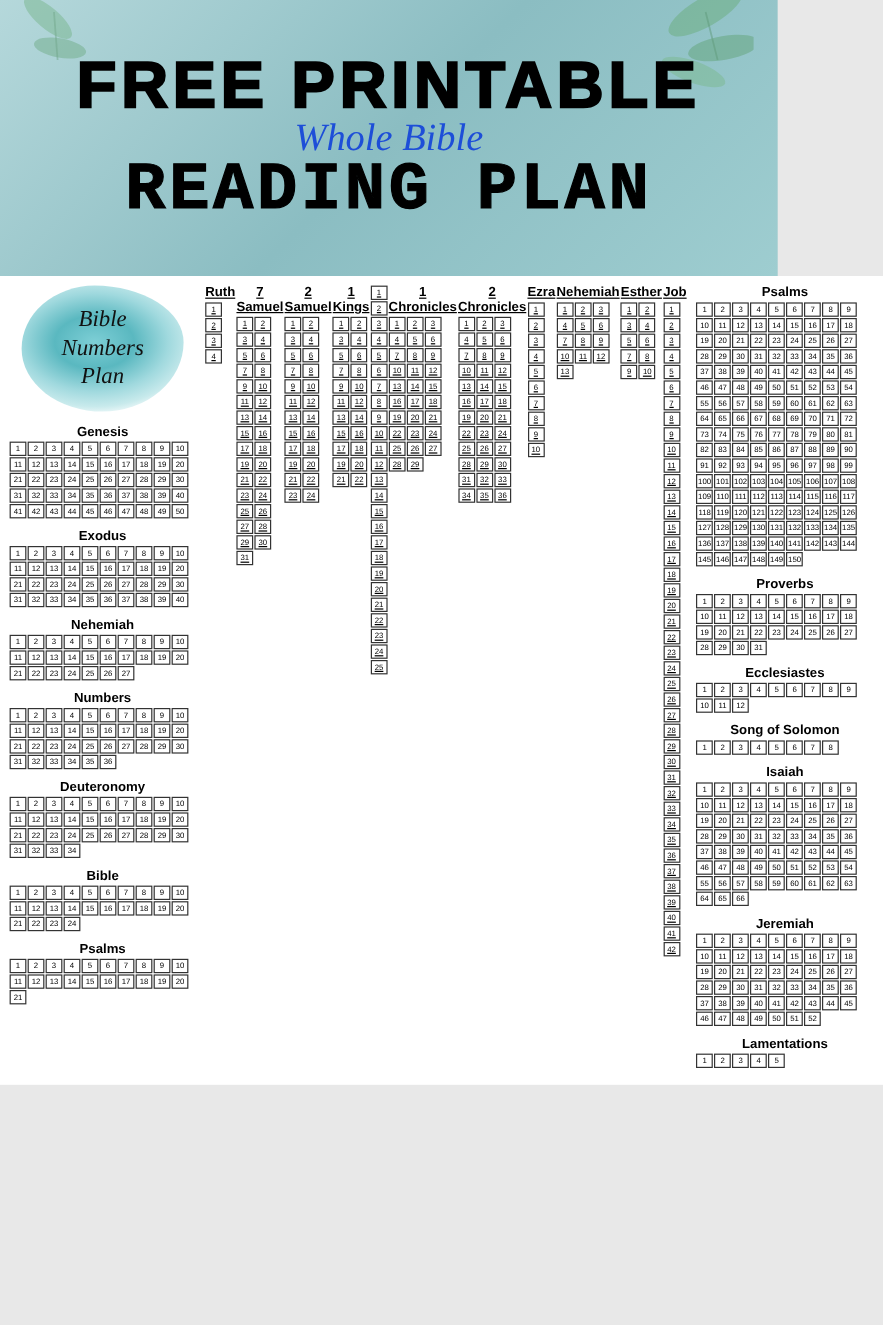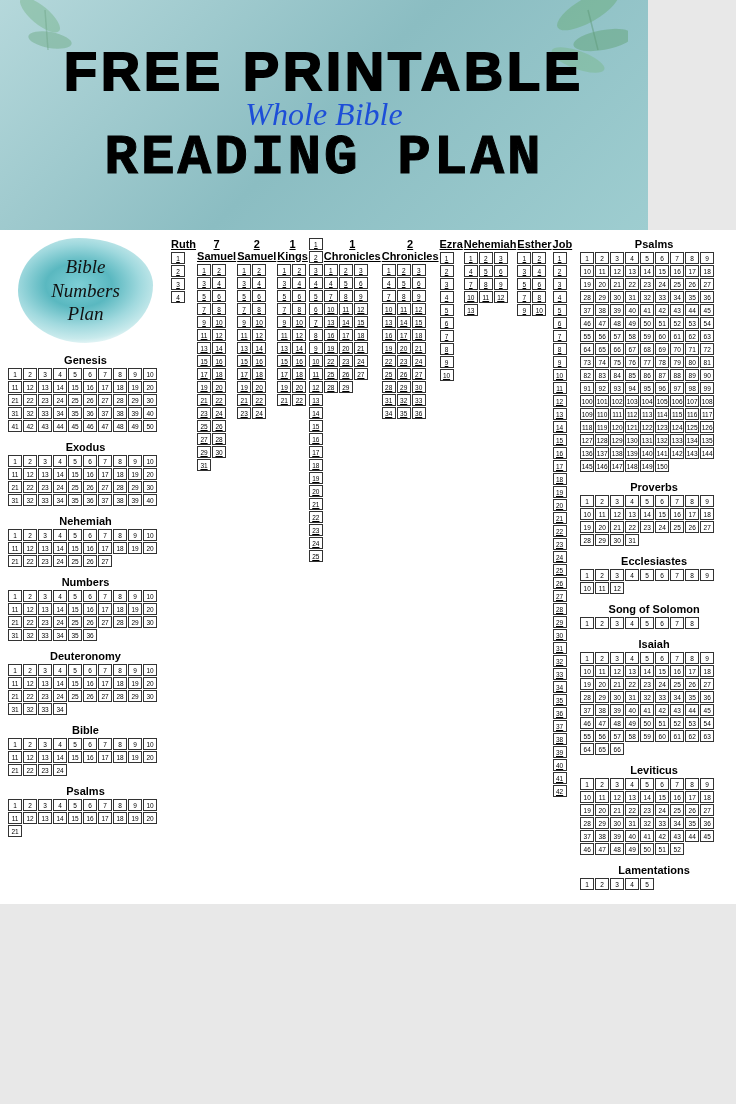--- a/index.html
+++ b/index.html
@@ -1038,21 +1038,21 @@
           <div class="chapter-cell">60</div>
           <div class="chapter-cell">61</div>
           <div class="chapter-cell">62</div>
           <div class="chapter-cell">63</div>
           <div class="chapter-cell">64</div>
           <div class="chapter-cell">65</div>
           <div class="chapter-cell">66</div>
         </div>
       </div>
       <div class="book-section">
-        <div class="book-title">Leviticus</div>
+        <div class="book-title">Jeremiah</div>
         <div class="chapter-grid">
           <div class="chapter-cell">1</div>
           <div class="chapter-cell">2</div>
           <div class="chapter-cell">3</div>
           <div class="chapter-cell">4</div>
           <div class="chapter-cell">5</div>
           <div class="chapter-cell">6</div>
           <div class="chapter-cell">7</div>
           <div class="chapter-cell">8</div>
           <div class="chapter-cell">9</div>

